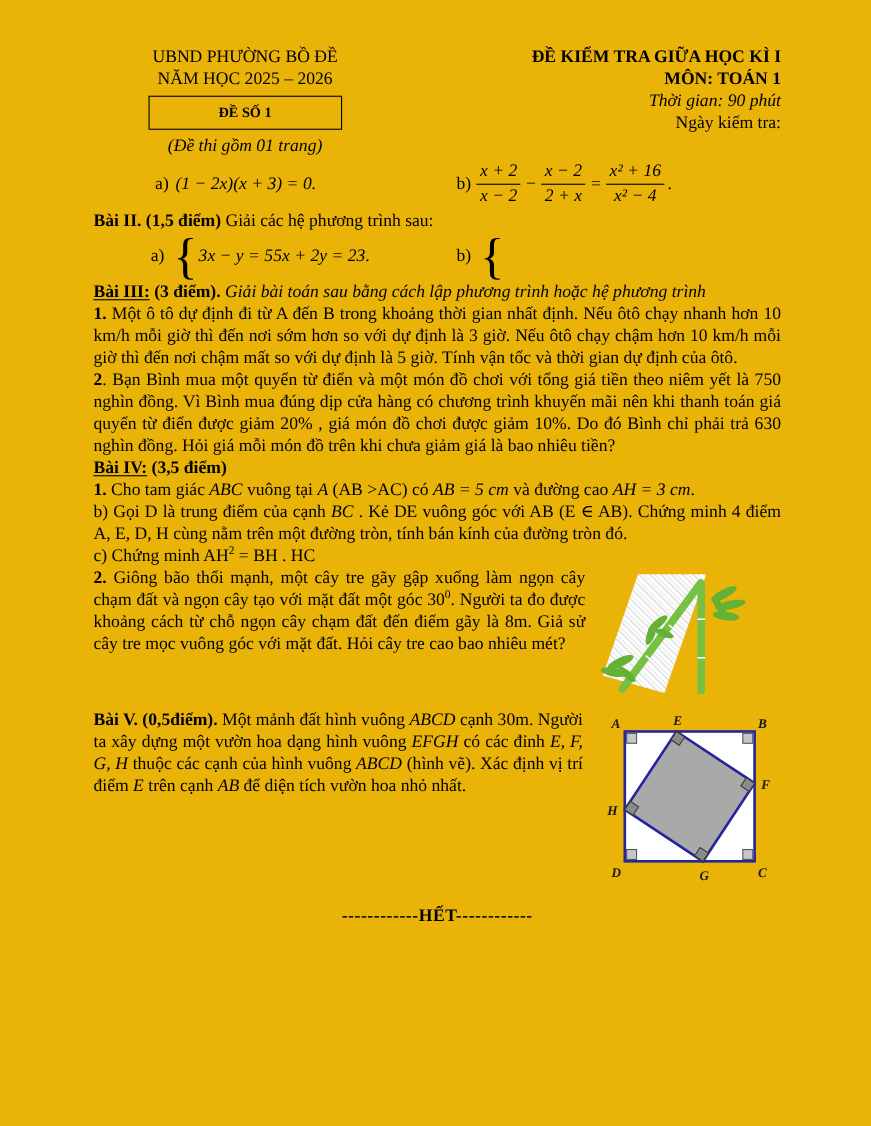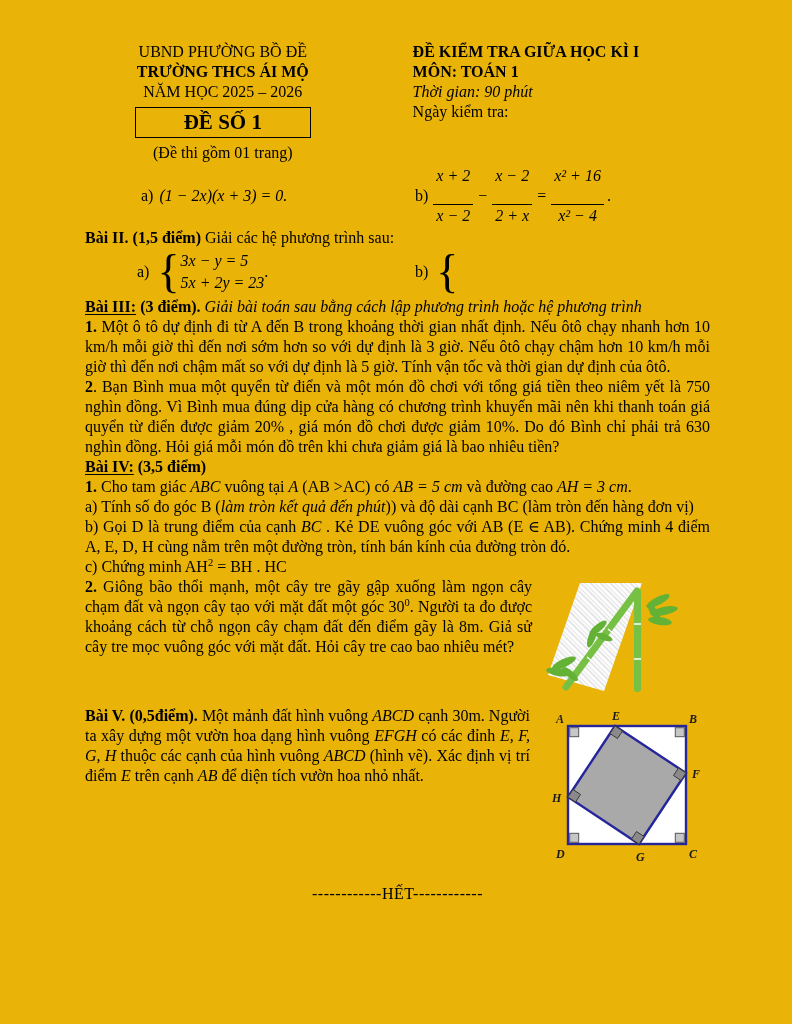--- a/index.html
+++ b/index.html
@@ -15,70 +15,69 @@
   }
   .b { font-weight: bold; }
   .i { font-style: italic; font-family: Liberation Serif, serif; }
   .m { font-style: italic; }
   .u { text-decoration: underline; text-underline-offset: 2px; }
   .sup { vertical-align: super; font-size: 10.5px; line-height: 0; }
 
   
   .hdr { display: flex; }
   .hdr-left { width: 278px; text-align: center; }
-  .hdr-right { width: 300px; margin-left: 52px; text-align: left; }
+  .hdr-right { width: 300px; margin-left: 52px; text-align: right; }
   .hdr-right .t1 { font-weight: bold; }
   .de-box {
     width: 176px; margin: 5px auto 5px auto;
     border: 1.6px solid #000; padding: 4px 0 5px 0;
-    font-weight: bold; font-size: 21px;
+    font-weight: bold; font-size: 13px;
   }
-  .hdr-note { }
+  .hdr-note { font-style: italic; }
 
   
   .sec { clear: none; }
   .hline { margin-top: 5px; }
   .para { text-align: justify; }
 
   
   .eq-row { display: flex; align-items: center; margin: 3px 0 2px 0; }
   .eq-a { margin-left: 56px; width: 258px; }
   .eq-b { margin-left: 16px; display: flex; align-items: center; }
   .frac { display: inline-block; vertical-align: middle; text-align: center; margin: 0 3px; }
-  .frac .fnum { display: block; padding: 0 3px 18px 3px; border-bottom: 1.2px solid #000; }
+  .frac .fnum { display: block; padding: 0 3px 1px 3px; border-bottom: 1.2px solid #000; }
   .frac .fden { display: block; padding: 1px 3px 0 3px; }
   .op { margin: 0 2px; }
 
   .sys-row { display: flex; align-items: center; margin: 2px 0 3px 0; }
   .sys-a { margin-left: 52px; width: 262px; display: flex; align-items: center; }
   .sys-b { margin-left: 16px; display: flex; align-items: center; }
   .sys { display: inline-flex; align-items: center; margin-left: 6px; }
   .sys-brace { font-size: 46px; line-height: 0.88; font-weight: 400; margin-right: 1px; }
-  .sys-lines { display: inline-flex; flex-direction: column; }
+  .sys-lines { display: inline-flex; flex-direction: row; }
   .sys-lines .m { line-height: 22px; }
   .lbl { margin-right: 2px; }
 
   
   .fig-right { float: right; margin: 2px 0 2px 10px; }
   .flow { overflow: hidden; }
   .clearfix::after { content: ""; display: block; clear: both; }
 
-  .footer { clear: both; text-align: center; font-weight: normal; margin-top: 18px; letter-spacing: 0.5px; }
+  .footer { clear: both; text-align: center; font-weight: bold; margin-top: 18px; letter-spacing: 0.5px; }
 
   svg text { font-family: "Liberation Serif", "DejaVu Serif", serif; font-style: italic; font-weight: bold; font-size: 12px; fill: #1a1a1a; }
 </style>
 </head>
 <body>
 
 <div class="page">
 
   <div class="hdr">
     <div class="hdr-left">
       <div>UBND PHƯỜNG BỒ ĐỀ</div>
-      <div class="b">TRƯỜNG THCS ÁI MỘ</div>
       <div>NĂM HỌC 2025 – 2026</div>
       <div class="de-box">ĐỀ SỐ 1</div>
       <div class="hdr-note">(Đề thi gồm 01 trang)</div>
     </div>
     <div class="hdr-right">
       <div class="t1">ĐỀ KIỂM TRA GIỮA HỌC KÌ I</div>
       <div class="t1">MÔN: TOÁN 1</div>
       <div class="i">Thời gian: 90 phút</div>
       <div>Ngày kiểm tra:</div>
     </div>
@@ -138,21 +137,20 @@
 
   <div class="sec">
     <p><span class="b u">Bài III:</span><span class="b"> (3 điểm).</span><span class="i"> Giải bài toán sau bằng cách lập phương trình hoặc hệ phương trình</span></p>
     <p class="para"><span class="b">1.</span><span> Một ô tô dự định đi từ A đến B trong khoảng thời gian nhất định. Nếu ôtô chạy nhanh hơn 10 km/h mỗi giờ thì đến nơi sớm hơn so với dự định là 3 giờ. Nếu ôtô chạy chậm hơn 10 km/h mỗi giờ thì đến nơi chậm mất so với dự định là 5 giờ. Tính vận tốc và thời gian dự định của ôtô.</span></p>
     <p class="para"><span class="b">2</span><span>. Bạn Bình mua một quyển từ điển và một món đồ chơi với tổng giá tiền theo niêm yết là 750 nghìn đồng. Vì Bình mua đúng dịp cửa hàng có chương trình khuyến mãi nên khi thanh toán giá quyển từ điển được giảm 20% , giá món đồ chơi được giảm 10%. Do đó Bình chỉ phải trả 630 nghìn đồng. Hỏi giá mỗi món đồ trên khi chưa giảm giá là bao nhiêu tiền?</span></p>
   </div>
 
   <div class="sec">
     <p><span class="b u">Bài IV:</span><span class="b"> (3,5 điểm)</span></p>
     <p class="para"><span class="b">1.</span><span> Cho tam giác </span><span class="i">ABC</span><span> vuông tại </span><span class="i">A</span><span> (AB &gt;AC)  có </span><span class="i">AB = 5 cm</span><span> và đường cao </span><span class="i">AH = 3 cm</span><span>.</span></p>
-    <p class="para"><span>a) Tính số đo góc B (</span><span class="i">làm tròn kết quả đến phút</span><span>)) và độ dài cạnh BC (làm tròn đến hàng đơn vị)</span></p>
     <p class="para"><span>b) Gọi D là trung điểm của cạnh </span><span class="i">BC</span><span> . Kẻ DE vuông góc với AB (E ∈ AB). Chứng minh 4 điểm A, E, D, H cùng nằm trên một đường tròn, tính bán kính của đường tròn đó.</span></p>
     <p class="para"><span>c) Chứng minh AH</span><span class="sup">2</span><span> = BH . HC</span></p>
 
     <div class="flow clearfix">
       <svg class="fig-right" width="168" height="118" viewBox="0 0 168 118" aria-hidden="true">
         <defs>
           <pattern id="hatch" width="7" height="7" patternUnits="userSpaceOnUse" patternTransform="rotate(45)">
             <rect width="7" height="7" fill="#ffffff"></rect>
             <path d="M0 0 H7 M0 3.5 H7" stroke="#dcdcdc" stroke-width="1.3"></path>
           </pattern>

